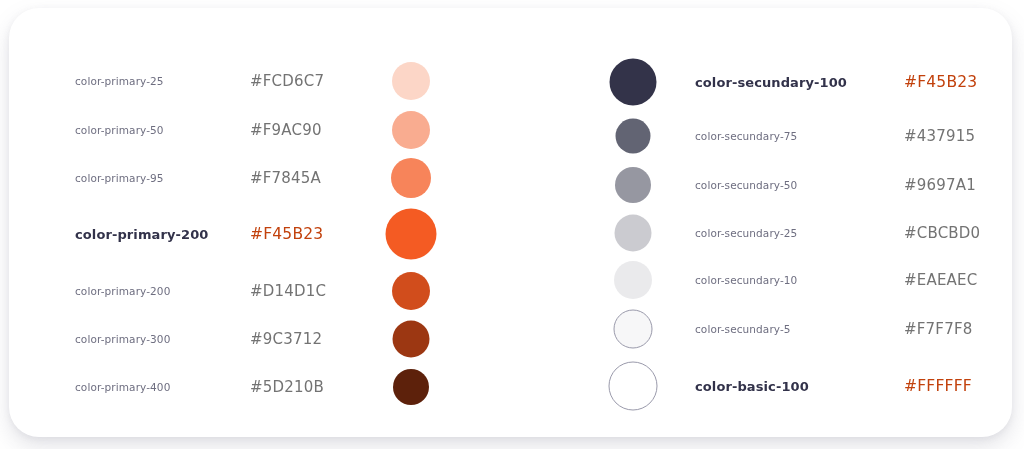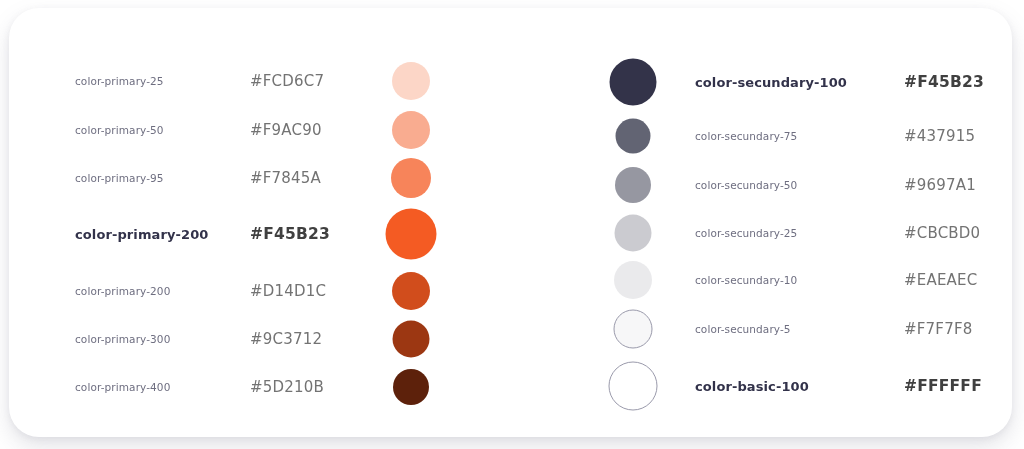--- a/index.html
+++ b/index.html
@@ -64,23 +64,23 @@
     font-size: 15px;
     letter-spacing: 0.2px;
     transform: translateY(-50%);
   }
   .row.emphasis .label {
     color: #32324a;
     font-size: 13px;
     font-weight: bold;
   }
   .row.emphasis .hex {
-    color: #404040;
+    color: #c2410c;
     font-size: 15.5px;
-    font-weight: bold;
+    font-weight: normal;
   }
   .swatch {
     position: absolute;
     border-radius: 50%;
     transform: translate(-50%, -50%);
     box-sizing: border-box;
   }
 
   
   .col-primary .label { left: 66px; }

